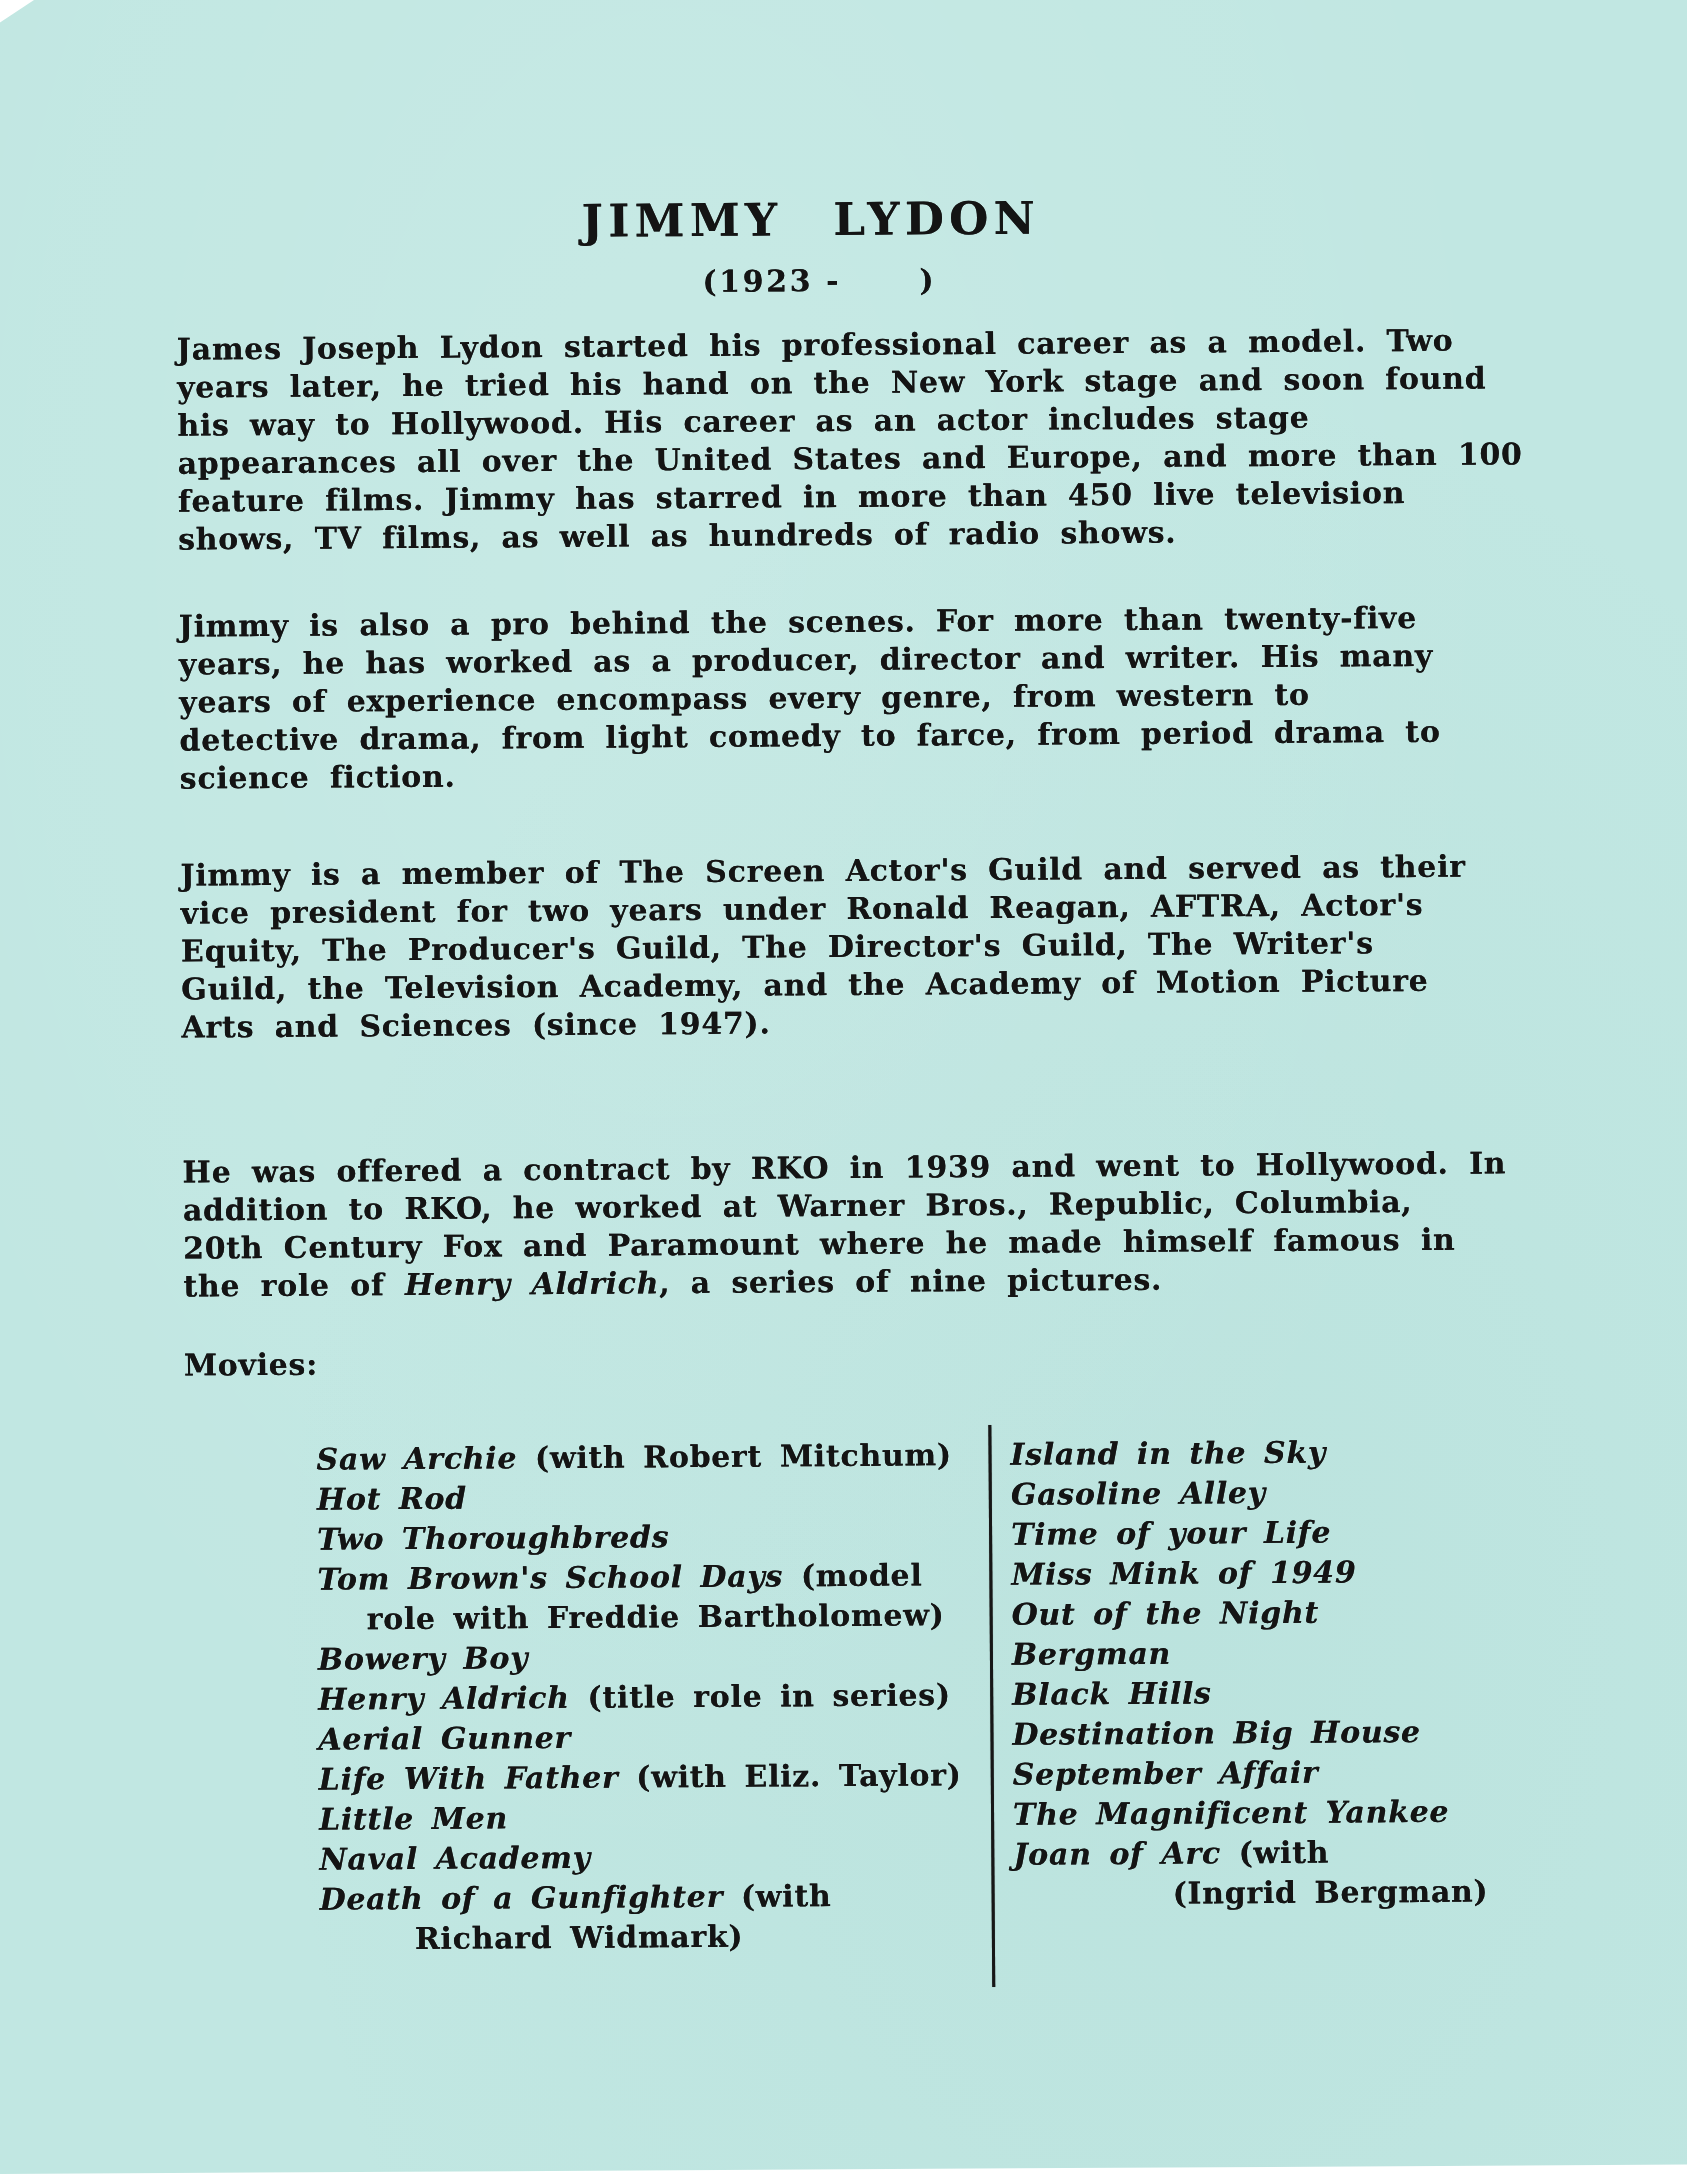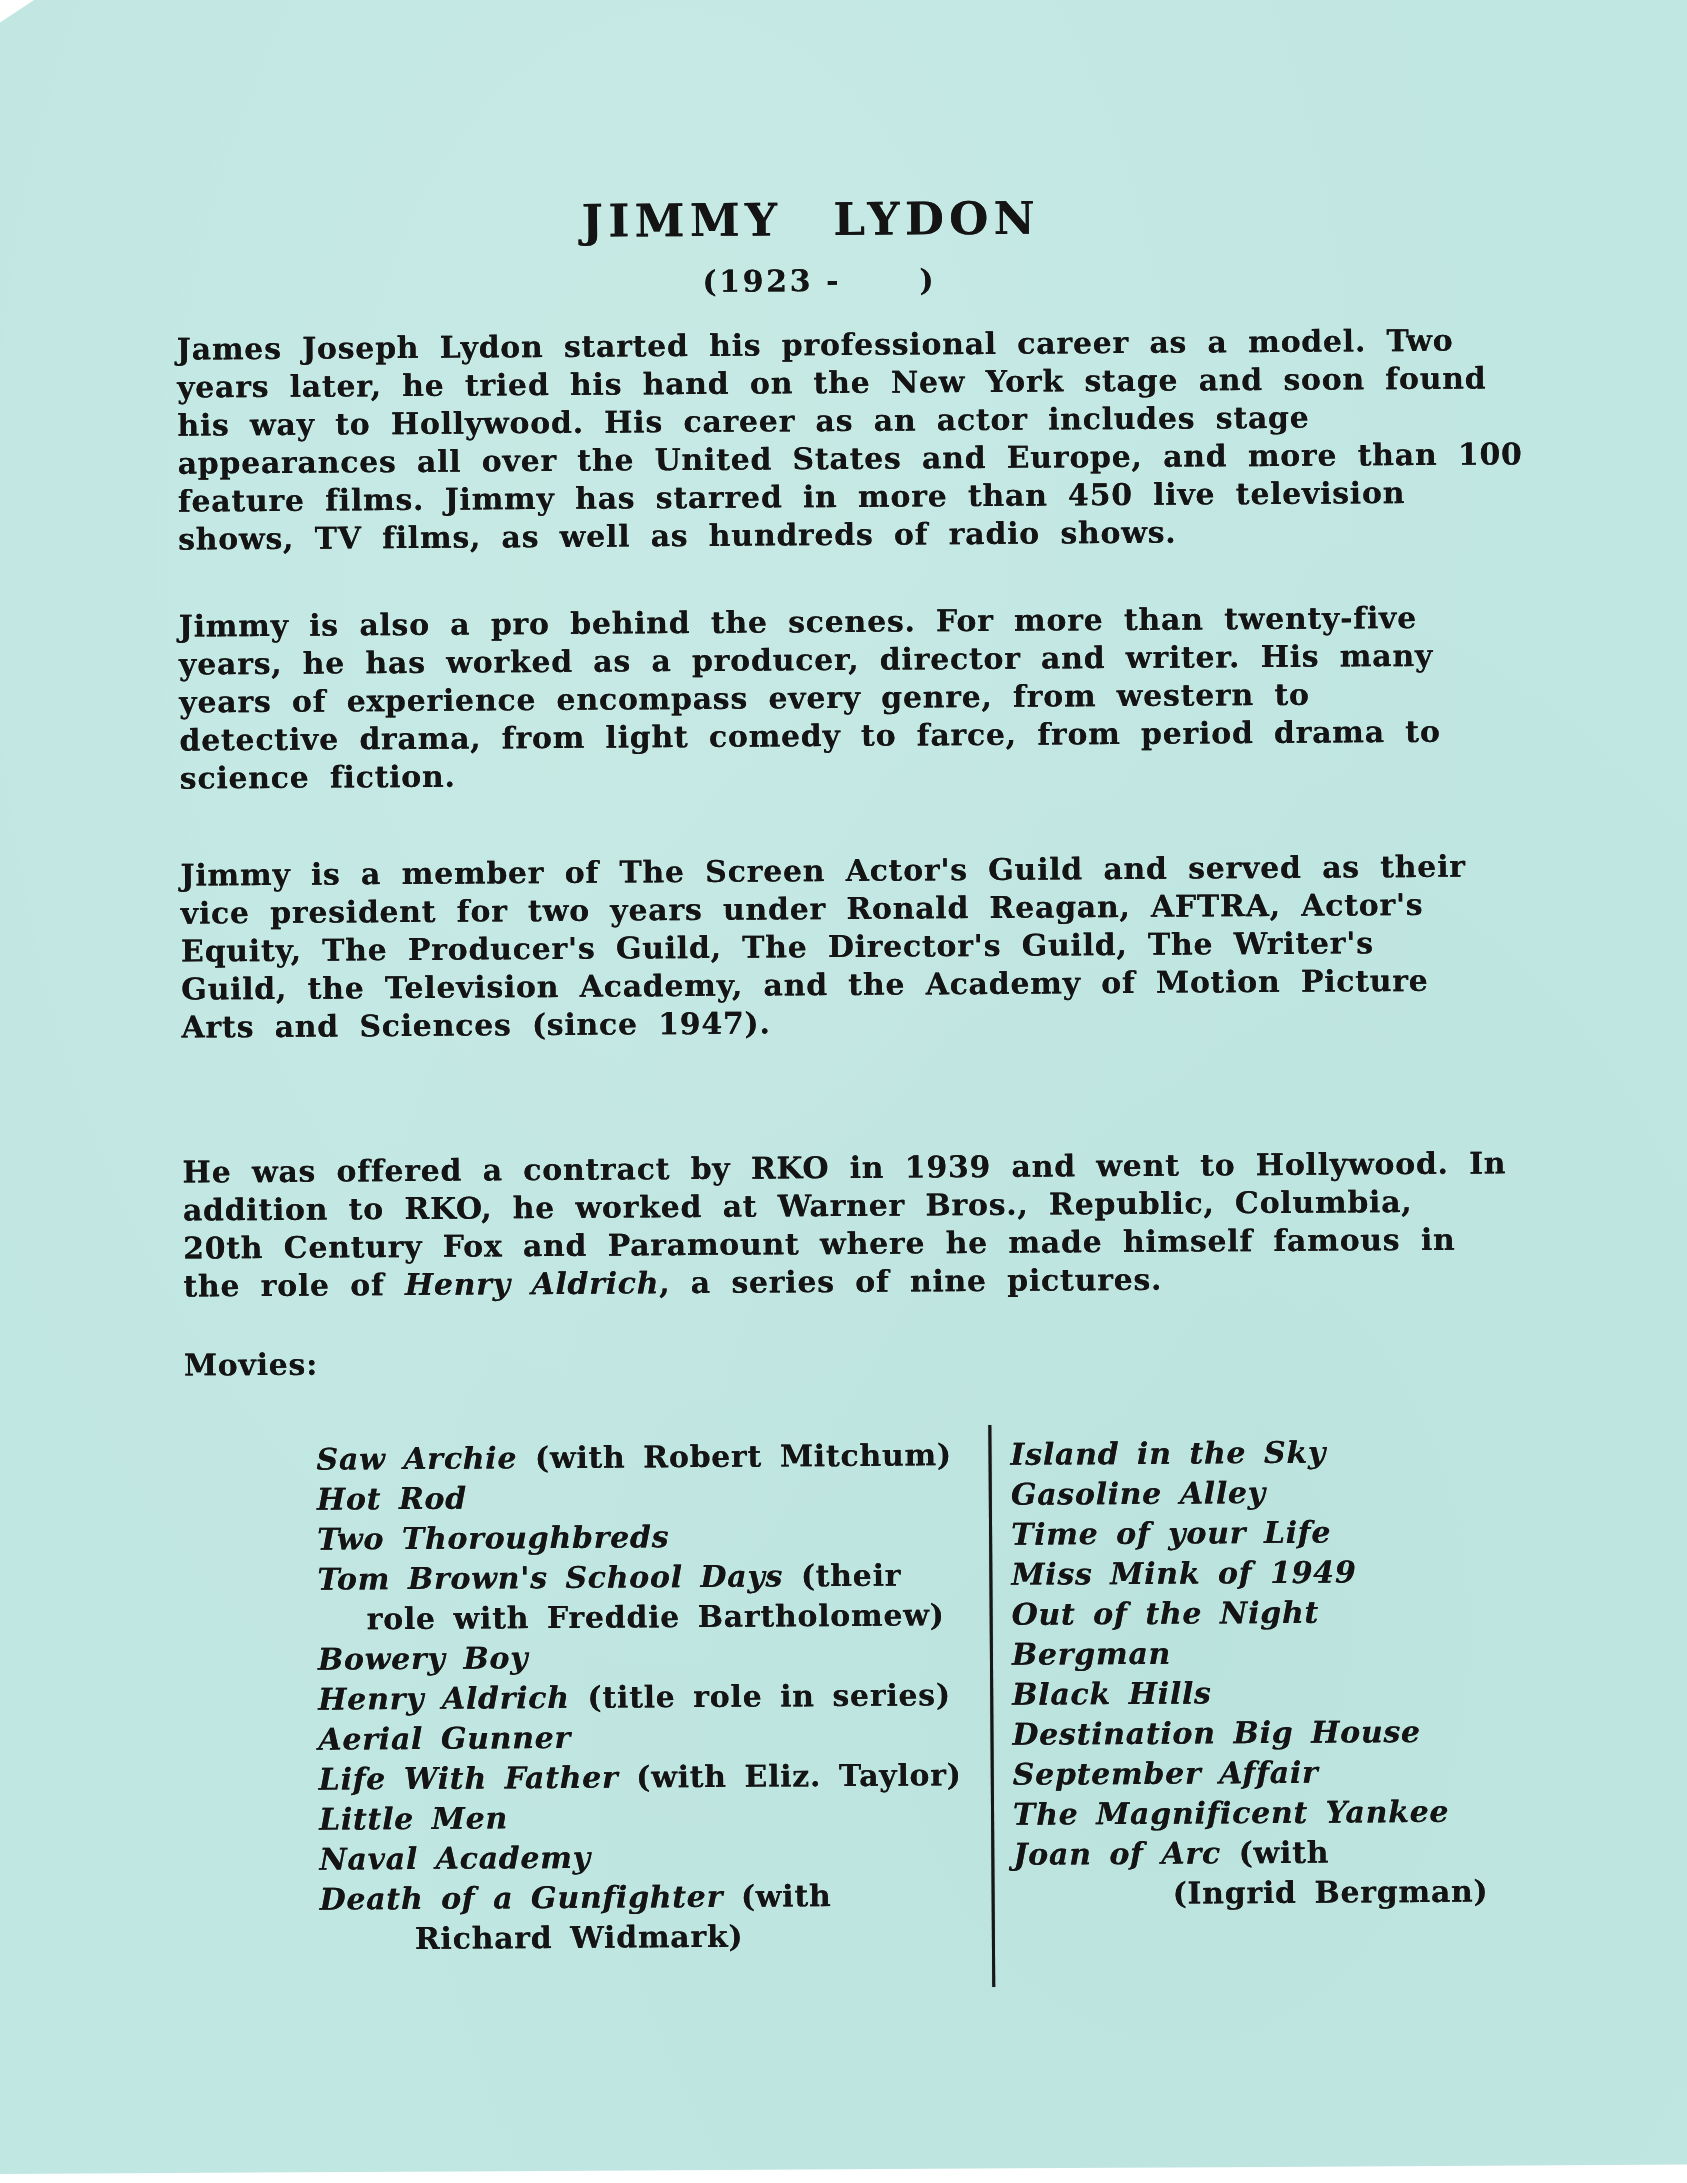--- a/index.html
+++ b/index.html
@@ -97,21 +97,21 @@
           <div class="line"><span class="ro">the role of </span><span class="it">Henry Aldrich</span><span class="ro">, a series of nine pictures.</span></div>
         </div>
       </div>
 
     <div class="movies-label">Movies:</div>
 
     <div id="movies-left" class="col col-left">
         <div class="line ind0"><span class="it">Saw Archie</span><span class="ro"> (with Robert Mitchum)</span></div>
         <div class="line ind0"><span class="it">Hot Rod</span></div>
         <div class="line ind0"><span class="it">Two Thoroughbreds</span></div>
-        <div class="line ind0"><span class="it">Tom Brown's School Days</span><span class="ro"> (their</span></div>
+        <div class="line ind0"><span class="it">Tom Brown's School Days</span><span class="ro"> (model</span></div>
         <div class="line ind1"><span class="ro">role with Freddie Bartholomew)</span></div>
         <div class="line ind0"><span class="it">Bowery Boy</span></div>
         <div class="line ind0"><span class="it">Henry Aldrich</span><span class="ro"> (title role in series)</span></div>
         <div class="line ind0"><span class="it">Aerial Gunner</span></div>
         <div class="line ind0"><span class="it">Life With Father</span><span class="ro"> (with Eliz. Taylor)</span></div>
         <div class="line ind0"><span class="it">Little Men</span></div>
         <div class="line ind0"><span class="it">Naval Academy</span></div>
         <div class="line ind0"><span class="it">Death of a Gunfighter</span><span class="ro"> (with</span></div>
         <div class="line ind2"><span class="ro">Richard Widmark)</span></div>
       </div>

